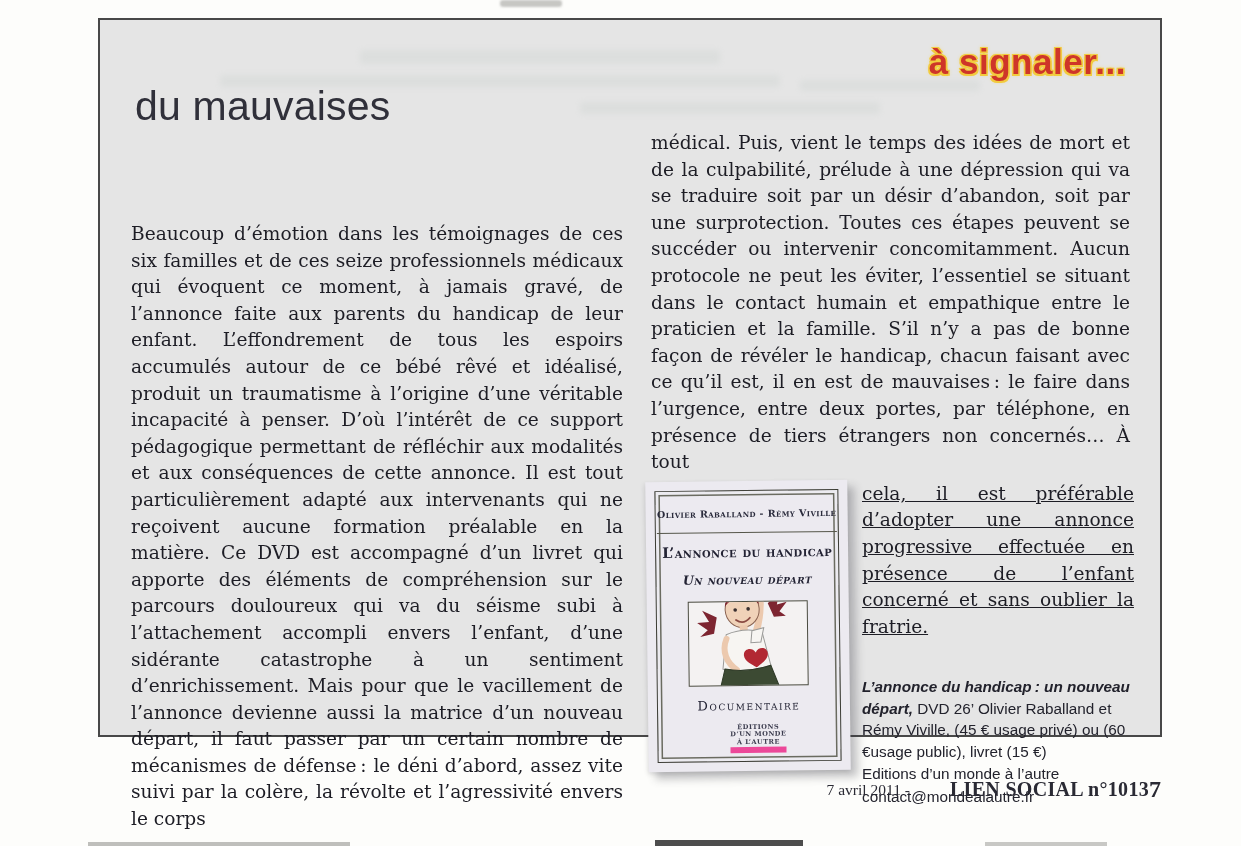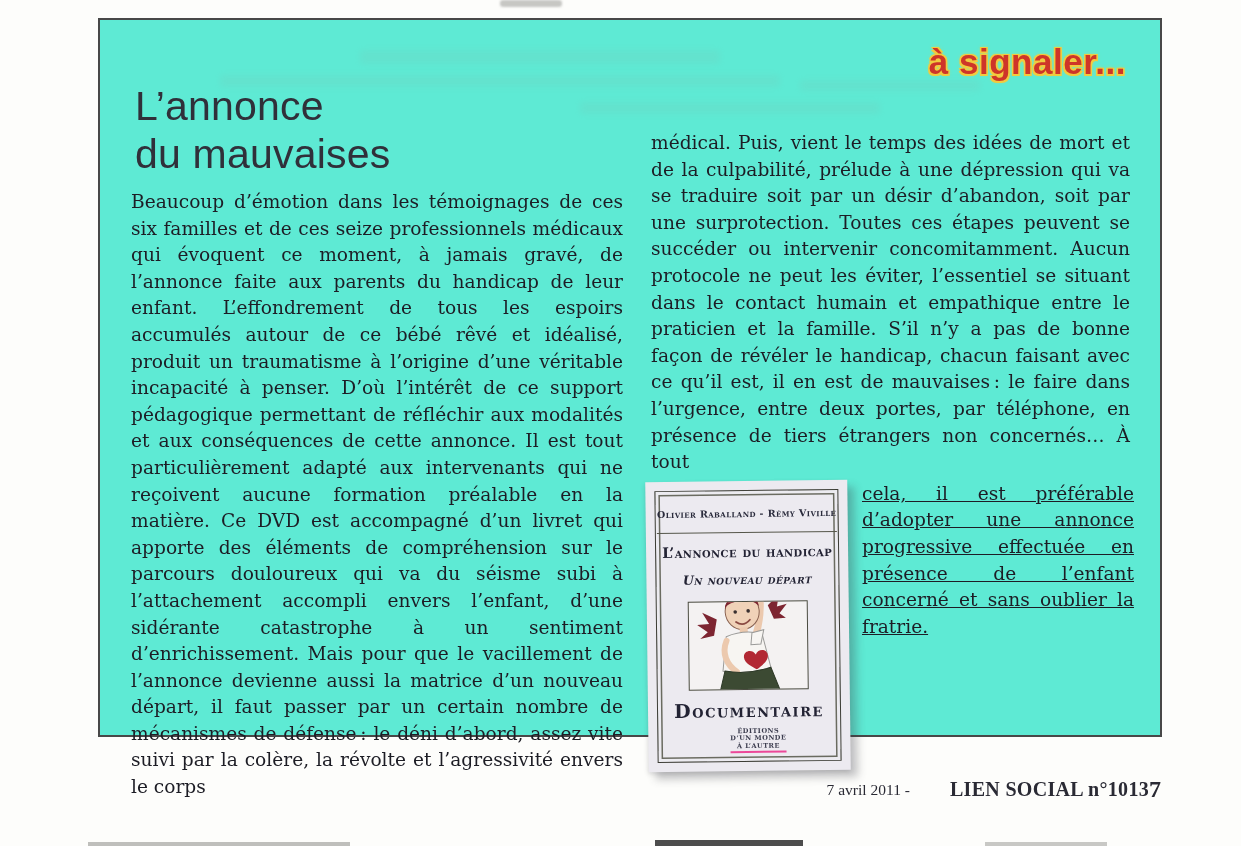--- a/index.html
+++ b/index.html
@@ -12,42 +12,42 @@
   .artifact{position:absolute;pointer-events:none;}
   .art-top{left:500px;top:0;width:62px;height:7px;background:#9b9b97;opacity:.55;filter:blur(1px);border-radius:3px;}
   .art-bottom-dark{left:655px;top:840px;width:148px;height:6px;background:#4d4d4d;}
   .art-bottom-left{left:88px;top:842px;width:262px;height:4px;background:#bfbfbc;}
   .art-bottom-right{left:985px;top:842px;width:122px;height:4px;background:#c8c8c5;}
   .bleed{position:absolute;background:#8fa39a;opacity:.10;filter:blur(3px);border-radius:3px;pointer-events:none;}
 
   
   .panel{
     position:absolute;left:98px;top:18px;width:1064px;height:719px;
-    background:#5eead4;border:2px solid #484848;box-sizing:border-box;
+    background:#e5e5e5;border:2px solid #484848;box-sizing:border-box;
   }
   .section-label{
     position:absolute;right:34px;top:22px;
     font-family:"Liberation Sans", sans-serif;
     font-size:35px;font-weight:bold;letter-spacing:.5px;
     color:#ce3529;
     text-shadow:1.5px 1.5px 0 #f2cb3e,-1.5px -1.5px 0 #f2cb3e,1.5px -1.5px 0 #f2cb3e,-1.5px 1.5px 0 #f2cb3e,0 0 4px #f2cb3e;
   }
   .article-title{
     position:absolute;left:35px;top:62px;
     font-family:"Liberation Sans", sans-serif;
     font-size:41px;line-height:48px;font-weight:500;
     color:#30303a;letter-spacing:.2px;
   }
   .col{
     position:absolute;
     font-size:18.6px;line-height:26.6px;color:#1d1d25;
     text-align:justify;
   }
   .col p{margin:4px;}
-  .col-left{left:27px;top:165px;width:500px;}
+  .col-left{left:27px;top:197px;width:500px;}
   .col-right{left:547px;top:106px;width:487px;}
 
   .media-row{display:flex;margin-top:5px;}
   .dvd-cover{
     flex:0 0 202px;height:290px;position:relative;
     background:#eceaf0;
     box-shadow:7px 7px 9px rgba(60,60,70,.30), -1px 2px 4px rgba(60,60,70,.15);
     transform:rotate(-.7deg);
     font-family:"DejaVu Serif", serif;
   }
@@ -69,28 +69,28 @@
   .cover-subtitle{
     font-size:12.5px;font-weight:bold;font-style:italic;color:#232334;
     font-variant:small-caps;letter-spacing:.4px;margin-top:2px;
   }
   .cover-illustration{
     margin-top:7px;width:118px;height:152px;
     background:#f4f2f2;border:1px solid #4a4b40;
     display:flex;align-items:center;justify-content:center;overflow:hidden;
   }
   .cover-genre{
-    margin-top:7px;font-size:19px;font-weight:bold;color:#232334;
+    margin-top:7px;font-size:13px;font-weight:normal;color:#232334;
     font-variant:small-caps;letter-spacing:1.5px;
   }
   .cover-publisher{
     margin-top:4px;font-size:6.5px;line-height:7.5px;font-weight:bold;
     color:#3b3c4e;text-transform:uppercase;text-align:center;letter-spacing:.5px;margin-left:18px;
   }
-  .cover-publisher .pub-last{border-bottom:2px solid #ec4899;padding-bottom:1px;text-align:center;}
+  .cover-publisher .pub-last{border-bottom:6px solid #ec4899;padding-bottom:1px;text-align:center;}
 
   .wrap-col{flex:1;padding-left:13px;}
   .caption{
     margin-top:36px;
     font-family:"Liberation Sans", sans-serif;
     font-size:15.3px;line-height:21.5px;color:#22222c;
     text-align:left;
   }
   .caption .cap-title{font-weight:bold;font-style:italic;}
   .caption div{margin-top:1px;}
@@ -115,21 +115,20 @@
 <div class="panel">
 
   <div class="bleed" style="left:260px;top:30px;width:360px;height:14px;"></div>
   <div class="bleed" style="left:120px;top:55px;width:560px;height:12px;"></div>
   <div class="bleed" style="left:480px;top:82px;width:300px;height:12px;"></div>
   <div class="bleed" style="left:700px;top:60px;width:180px;height:11px;"></div>
 
   <div class="section-label">à signaler...</div>
 
   <h1 class="article-title" style="margin:0;">
-    <div>L’annonce</div>
     <div>du mauvaises</div>
   </h1>
 
   <div class="col col-left">
     <p>Beaucoup d’émotion dans les témoignages de ces six familles et de ces seize professionnels médicaux qui évoquent ce moment, à jamais gravé, de l’annonce faite aux parents du handicap de leur enfant. L’effondrement de tous les espoirs accumulés autour de ce bébé rêvé et idéalisé, produit un traumatisme à l’origine d’une véritable incapacité à penser. D’où l’intérêt de ce support pédagogique permettant de réfléchir aux modalités et aux conséquences de cette annonce. Il est tout particulièrement adapté aux intervenants qui ne reçoivent aucune formation préalable en la matière. Ce DVD est accompagné d’un livret qui apporte des éléments de compréhension sur le parcours douloureux qui va du séisme subi à l’attachement accompli envers l’enfant, d’une sidérante catastrophe à un sentiment d’enrichissement. Mais pour que le vacillement de l’annonce devienne aussi la matrice d’un nouveau départ, il faut passer par un certain nombre de mécanismes de défense : le déni d’abord, assez vite suivi par la colère, la révolte et l’agressivité envers le corps</p>
   </div>
 
   <div class="col col-right">
     <p>médical. Puis, vient le temps des idées de mort et de la culpabilité, prélude à une dépression qui va se traduire soit par un désir d’abandon, soit par une surprotection. Toutes ces étapes peuvent se succéder ou intervenir concomitamment. Aucun protocole ne peut les éviter, l’essentiel se situant dans le contact humain et empathique entre le praticien et la famille. S’il n’y a pas de bonne façon de révéler le handicap, chacun faisant avec ce qu’il est, il en est de mauvaises : le faire dans l’urgence, entre deux portes, par téléphone, en présence de tiers étrangers non concernés… À tout</p>
 
@@ -179,20 +178,25 @@
             <div>Éditions</div>
             <div>d’un monde</div>
             <div class="pub-last">à l’autre</div>
           </div>
         </div>
       </div>
 
       <div class="wrap-col">
         <p style="margin:0;text-decoration:underline;">cela, il est préférable d’adopter une annonce progressive effectuée en présence de l’enfant concerné et sans oublier la fratrie.</p>
 
+        <div class="caption">
+          <span class="cap-title">L’annonce du handicap : un nouveau départ,</span><span> DVD 26’ Olivier Raballand et Rémy Viville, (45 € usage privé) ou (60 €usage public), livret (15 €)</span>
+          <div>Editions d’un monde à l’autre</div>
+          <div>contact@mondealautre.fr</div>
+        </div>
       </div>
     </div>
   </div>
 </div>
 
 <div class="footer">
   <span class="f-date">7 avril 2011 -</span>
   <span class="f-journal">LIEN SOCIAL n°1013</span>
   <span class="f-page">7</span>
 </div>

